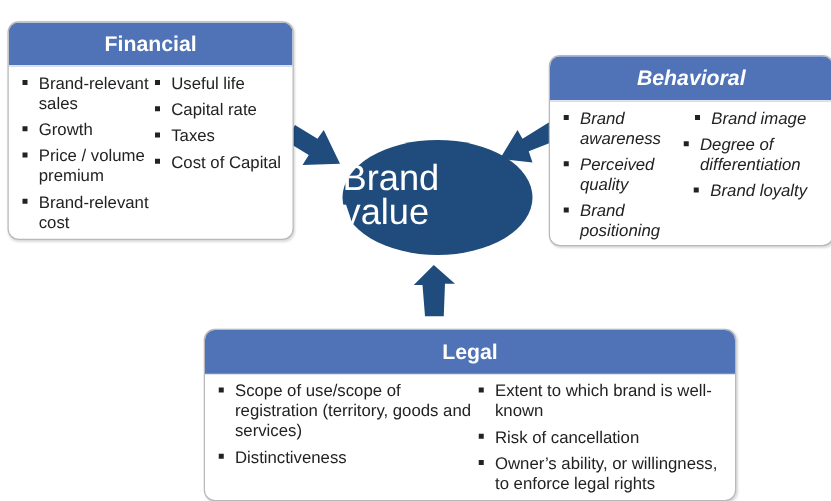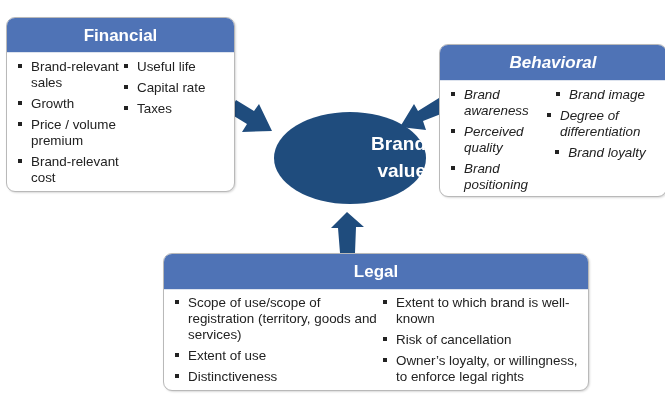--- a/index.html
+++ b/index.html
@@ -19,30 +19,30 @@
   #financial .cols { padding:6px 0 0 6px; }
   #financial .col1 { width:106px; }
   #financial .col2 { width:112px; }
 
   #behavioral { left:439px; top:44px; width:228px; height:153px;font-style:italic; }
   #behavioral .box-header { height:36px; line-height:36px; }
   #behavioral .cols { padding:6px 0 0 6px; }
   #behavioral .col1 { width:96px; }
   #behavioral .col2 { width:112px;align-items:center; }
 
-  #legal { left:163px; top:253px; width:426px; height:138px; }
+  #legal { left:163px; top:263px; width:426px; height:138px; }
   #legal .box-header { height:36px; line-height:36px; }
   #legal .cols { padding:5px 0 0 6px; }
   #legal .col1 { width:208px; }
   #legal .col2 { width:200px; }
   #legal .item { line-height:16px; margin-bottom:5px; }
 
   #diagram-svg { position:absolute; left:0; top:0; }
-  .ellipse-label { position:absolute; left:274px; top:130px; width:152px; text-align:right;
-                   color:#fff; font-weight:bold; font-size:19px; line-height:27px; }
+  .ellipse-label { position:absolute; left:274px; top:130px; width:152px; text-align:left;
+                   color:#fff; font-weight:normal; font-size:29px; line-height:27px; }
 </style>
 </head>
 <body>
 
 <svg id="diagram-svg" width="665" height="401">
   <ellipse cx="350" cy="158" rx="76" ry="46" fill="#1f4c7d"></ellipse>
 
   <polygon points="236,100 254,111 259,104 272,131 242,132 247,124 229,113" fill="#1f4c7d"></polygon>
 
   <polygon points="439,98 446,112 423,121 426,130 400,127 414,104 418,111" fill="#1f4c7d"></polygon>
@@ -61,20 +61,21 @@
     <div class="col col1">
       <div class="item"><span class="bullet"></span><span>Brand-relevant sales</span></div>
       <div class="item"><span class="bullet"></span><span>Growth</span></div>
       <div class="item"><span class="bullet"></span><span>Price / volume premium</span></div>
       <div class="item"><span class="bullet"></span><span>Brand-relevant cost</span></div>
     </div>
     <div class="col col2">
       <div class="item"><span class="bullet"></span><span>Useful life</span></div>
       <div class="item"><span class="bullet"></span><span>Capital rate</span></div>
       <div class="item"><span class="bullet"></span><span>Taxes</span></div>
+      <div class="item"><span class="bullet"></span><span>Cost of Capital</span></div>
     </div>
   </div>
 </div>
 
 <div class="box" id="behavioral">
   <div class="box-header">Behavioral</div>
   <div class="cols">
     <div class="col col1">
       <div class="item"><span class="bullet"></span><span>Brand awareness</span></div>
       <div class="item"><span class="bullet"></span><span>Perceived quality</span></div>
@@ -86,22 +87,21 @@
       <div class="item"><span class="bullet"></span><span>Brand loyalty</span></div>
     </div>
   </div>
 </div>
 
 <div class="box" id="legal">
   <div class="box-header">Legal</div>
   <div class="cols">
     <div class="col col1">
       <div class="item"><span class="bullet"></span><span>Scope of use/scope of registration (territory, goods and services)</span></div>
-      <div class="item"><span class="bullet"></span><span>Extent of use</span></div>
       <div class="item"><span class="bullet"></span><span>Distinctiveness</span></div>
     </div>
     <div class="col col2">
       <div class="item"><span class="bullet"></span><span>Extent to which brand is well-known</span></div>
       <div class="item"><span class="bullet"></span><span>Risk of cancellation</span></div>
-      <div class="item"><span class="bullet"></span><span>Owner’s loyalty, or willingness, to enforce legal rights</span></div>
+      <div class="item"><span class="bullet"></span><span>Owner’s ability, or willingness, to enforce legal rights</span></div>
     </div>
   </div>
 </div>
 
 </body></html>

